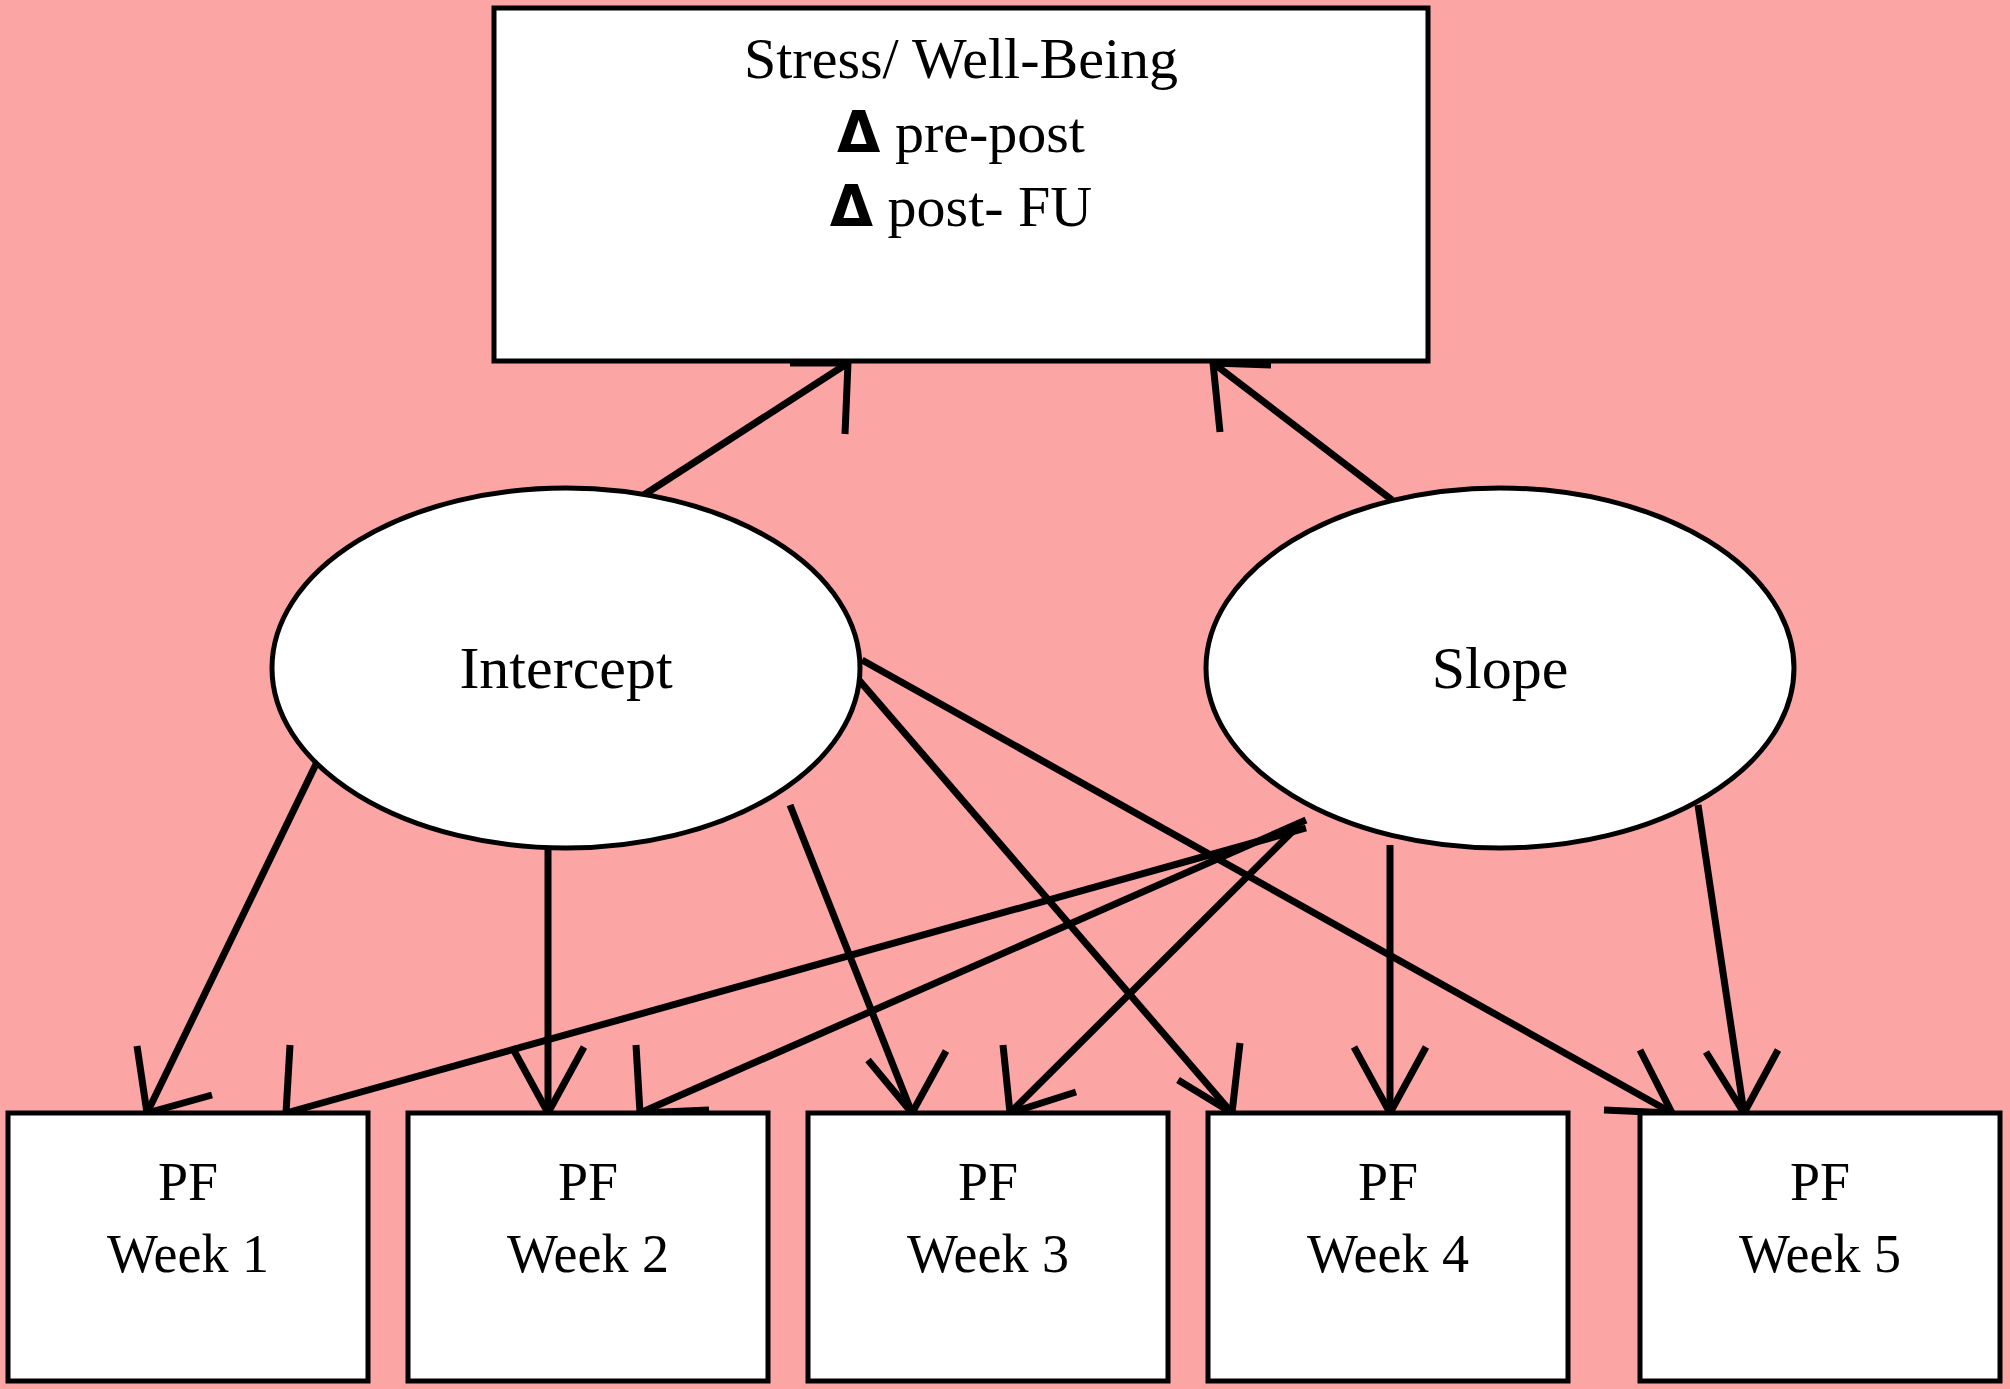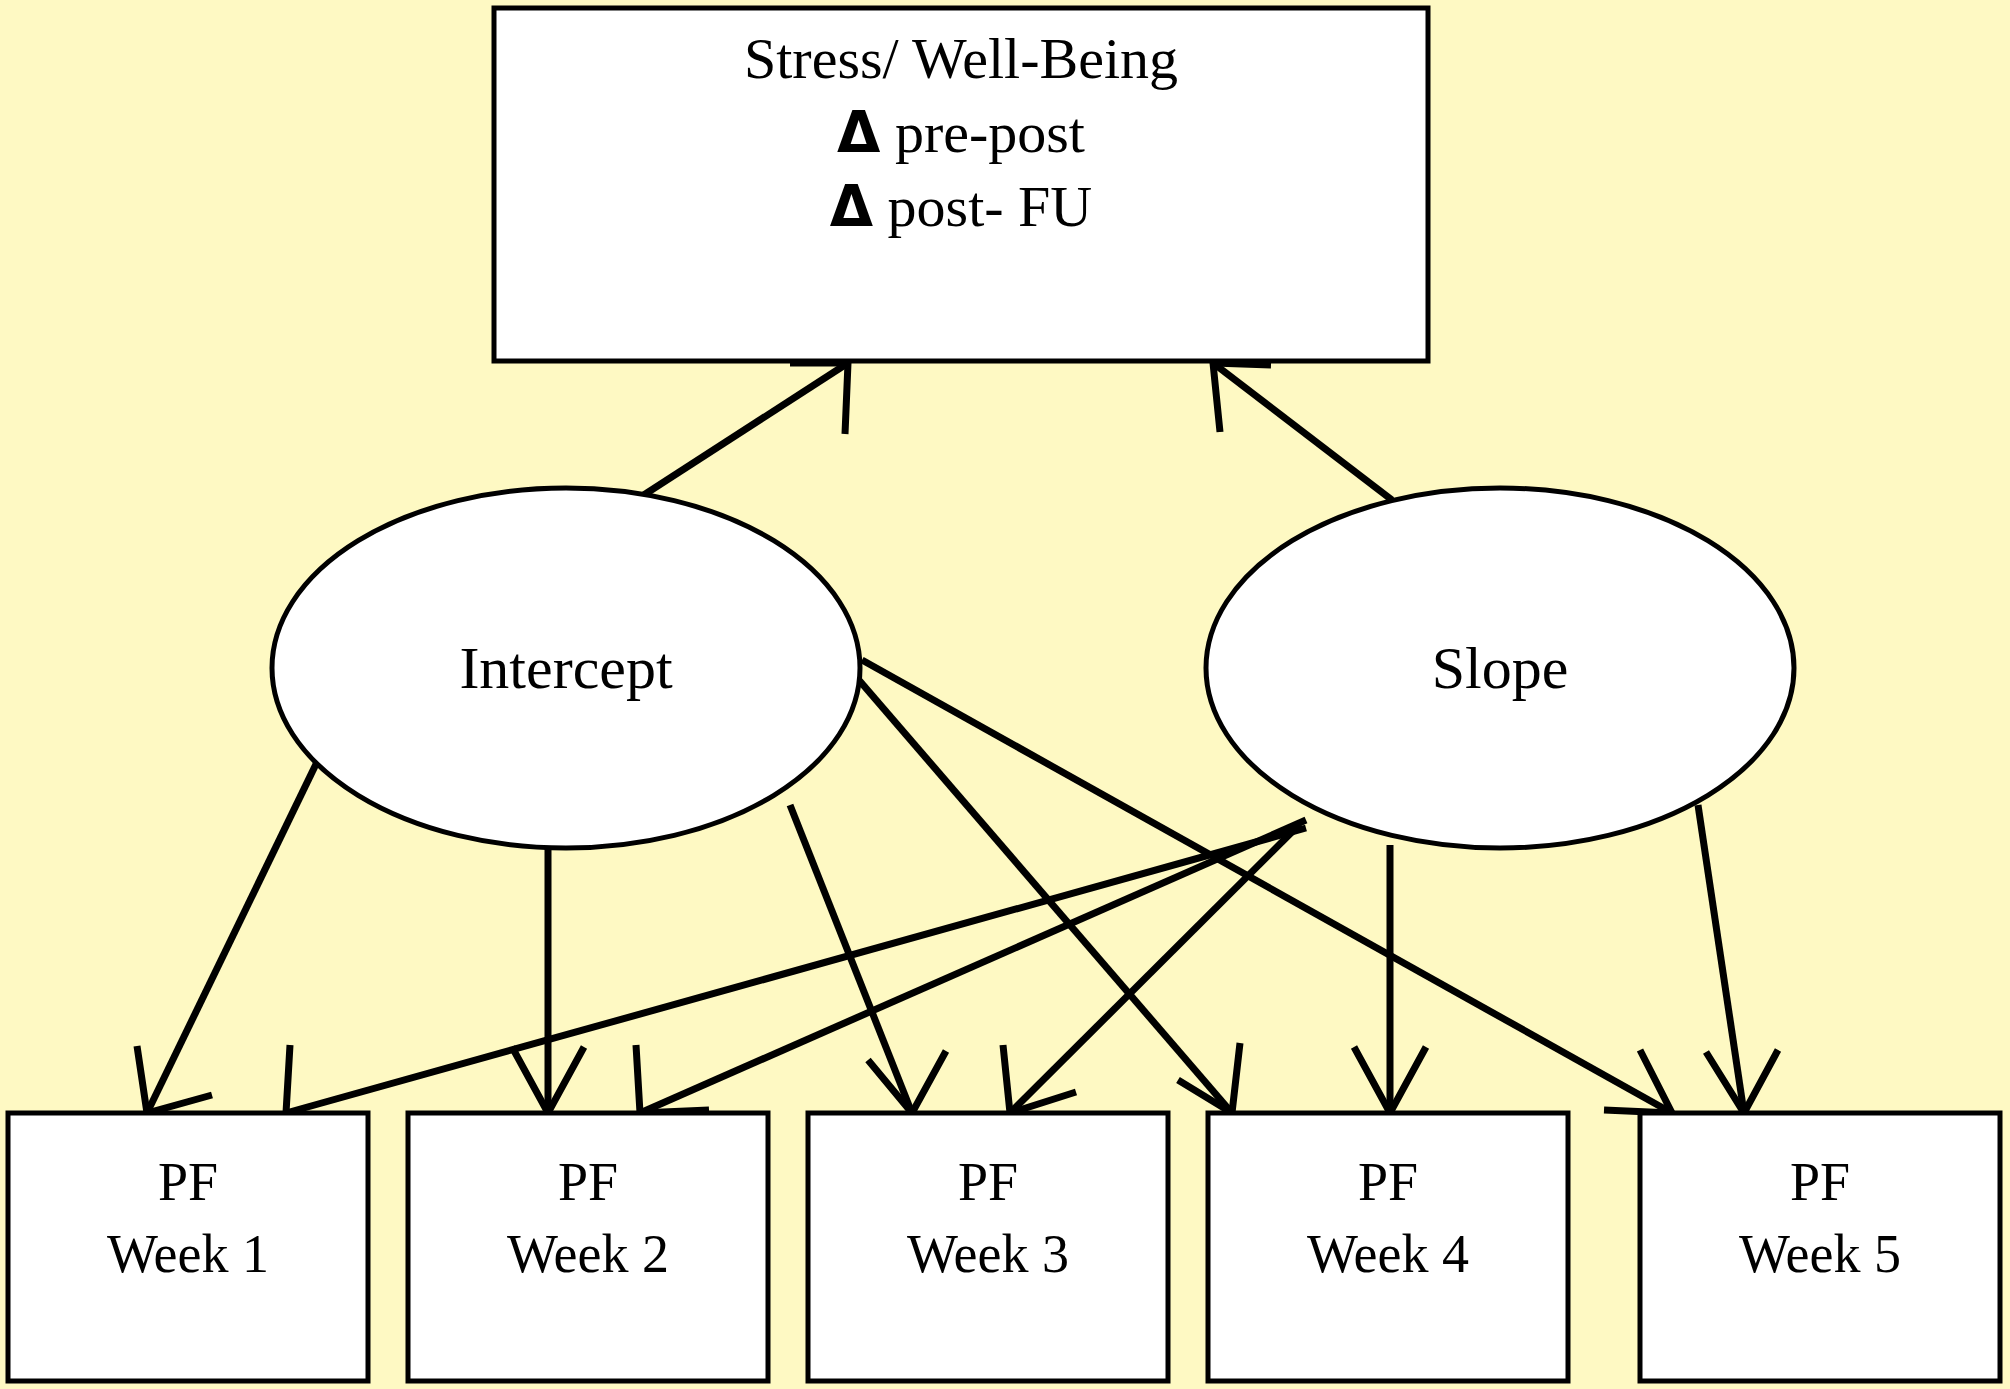--- a/index.html
+++ b/index.html
@@ -11,21 +11,21 @@
   body {
     width: 2010px;
     height: 1389px;
     font-family: "Liberation Serif", "DejaVu Serif", serif;
     overflow: hidden;
   }
   #diagram-root {
     position: relative;
     width: 2010px;
     height: 1389px;
-    background: #fef9c3;
+    background: #fca5a5;
   }
   svg#model-svg {
     position: absolute;
     top: 0;
     left: 0;
     width: 2010px;
     height: 1389px;
     display: block;
   }
   .node-shape {

